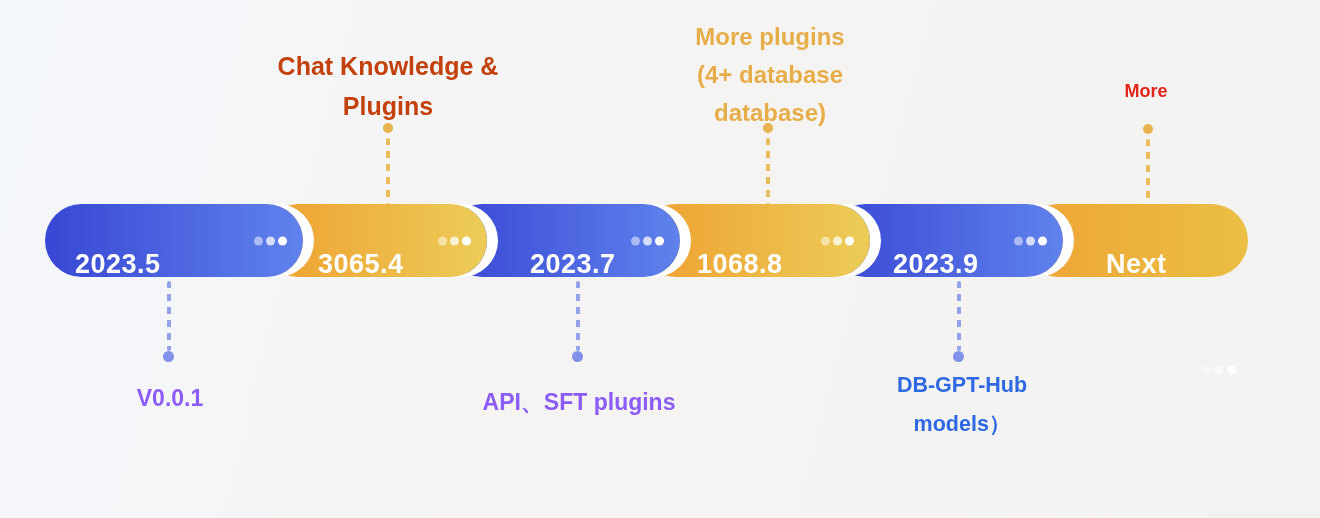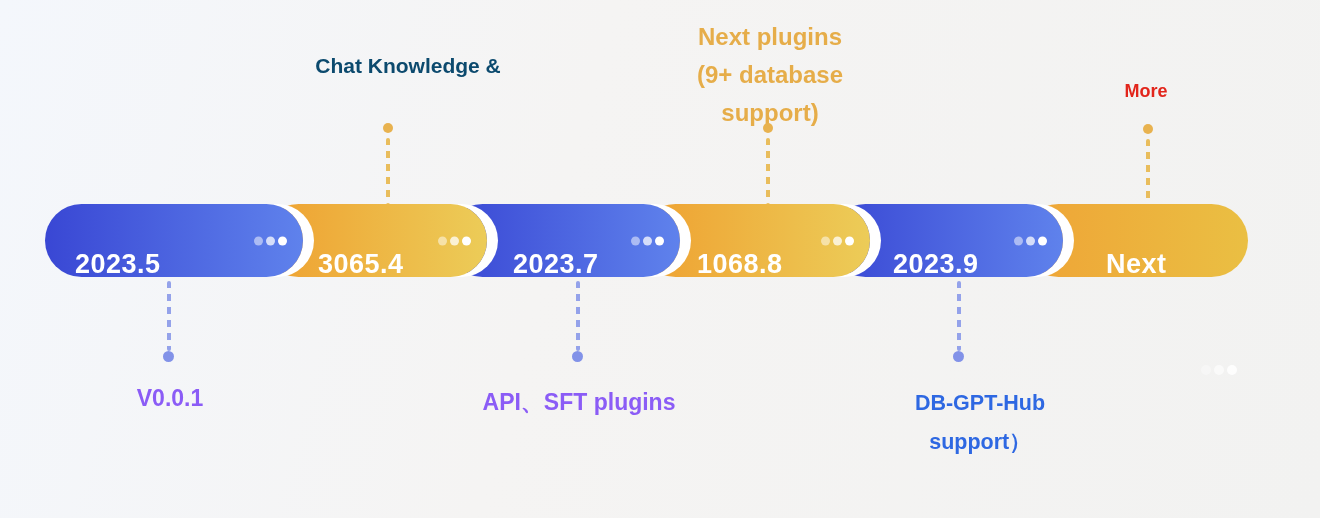--- a/index.html
+++ b/index.html
@@ -41,45 +41,46 @@
   .cdot{position:absolute;border-radius:50%;}
   .cdot.gold{width:10px;height:10px;background:#e8b24f;}
   .cdot.blue{width:11px;height:11px;background:#8292e8;}
 
   
   .callout{
     position:absolute;transform:translateX(-50%);
     text-align:center;font-weight:bold;white-space:nowrap;
   }
   .callout div{display:block;}
-  .co-black{color:#0c4a6e;font-size:21px;line-height:40px;margin-left:20px;}
+  .co-black{color:#c2410c;font-size:25px;line-height:40px;}
   .co-gold{color:#e6ad49;font-size:24px;line-height:38px;}
   .co-red{color:#e2251b;font-size:18px;line-height:28px;}
   .co-blue{color:#8b5cf6;font-size:23px;line-height:30px;}
   .co-blue-multi{color:#2e68e2;font-size:21.5px;line-height:39px;}
 
   
   .more-dots{position:absolute;left:1201px;top:365px;display:flex;gap:3px;}
   .more-dots i{display:block;width:10px;height:10px;border-radius:50%;background:#fff;}
   .more-dots i:nth-child(1){opacity:.35;}
   .more-dots i:nth-child(2){opacity:.6;}
   .more-dots i:nth-child(3){opacity:.85;}
 </style>
 </head>
 <body>
 
 <div class="stage">
 
   <div class="callout co-black" style="left:388px;top:46px;">
     <div>Chat Knowledge &amp;</div>
+    <div>Plugins</div>
   </div>
   <div class="callout co-gold" style="left:770px;top:18px;">
-    <div>Next plugins</div>
-    <div>(9+ database</div>
-    <div>support)</div>
+    <div>More plugins</div>
+    <div>(4+ database</div>
+    <div>database)</div>
   </div>
   <div class="callout co-red" style="left:1146px;top:77px;">
     <div>More</div>
   </div>
 
   <span class="cdot gold" style="left:383px;top:123px;"></span>
   <span class="vdash gold" style="left:386px;top:138px;height:66px;"></span>
 
   <span class="cdot gold" style="left:763px;top:123px;"></span>
   <span class="vdash gold" style="left:766px;top:138px;height:66px;"></span>
@@ -106,21 +107,21 @@
   </div>
   <div class="seg gold ringed" style="left:262px;width:225px;z-index:10;">
     <span class="seg-label" style="left:56px;">3065.4</span>
     <span class="ellipsis">
         <i></i>
         <i></i>
         <i></i>
       </span>
   </div>
   <div class="seg blue ringed" style="left:446px;width:234px;z-index:8;">
-    <span class="seg-label" style="left:67px;">2023.7</span>
+    <span class="seg-label" style="left:84px;">2023.7</span>
     <span class="ellipsis">
         <i></i>
         <i></i>
         <i></i>
       </span>
   </div>
   <div class="seg gold ringed" style="left:639px;width:231px;z-index:6;">
     <span class="seg-label" style="left:58px;">1068.8</span>
     <span class="ellipsis">
         <i></i>
@@ -139,23 +140,23 @@
   <div class="seg goldnext" style="left:1022px;width:226px;z-index:2;">
     <span class="seg-label" style="left:84px;text-align:right;">Next</span>
   </div>
 
   <div class="callout co-blue" style="left:170px;top:383px;">
     <div>V0.0.1</div>
   </div>
   <div class="callout co-blue" style="left:579px;top:387px;">
     <div>API、SFT plugins</div>
   </div>
-  <div class="callout co-blue-multi" style="left:962px;top:384px;margin-left:18px;">
+  <div class="callout co-blue-multi" style="left:962px;top:366px;">
     <div>DB-GPT-Hub</div>
-    <div>support）</div>
+    <div>models）</div>
   </div>
 
   <div class="more-dots">
     <i></i>
       <i></i>
       <i></i>
   </div>
 
 </div>
 

